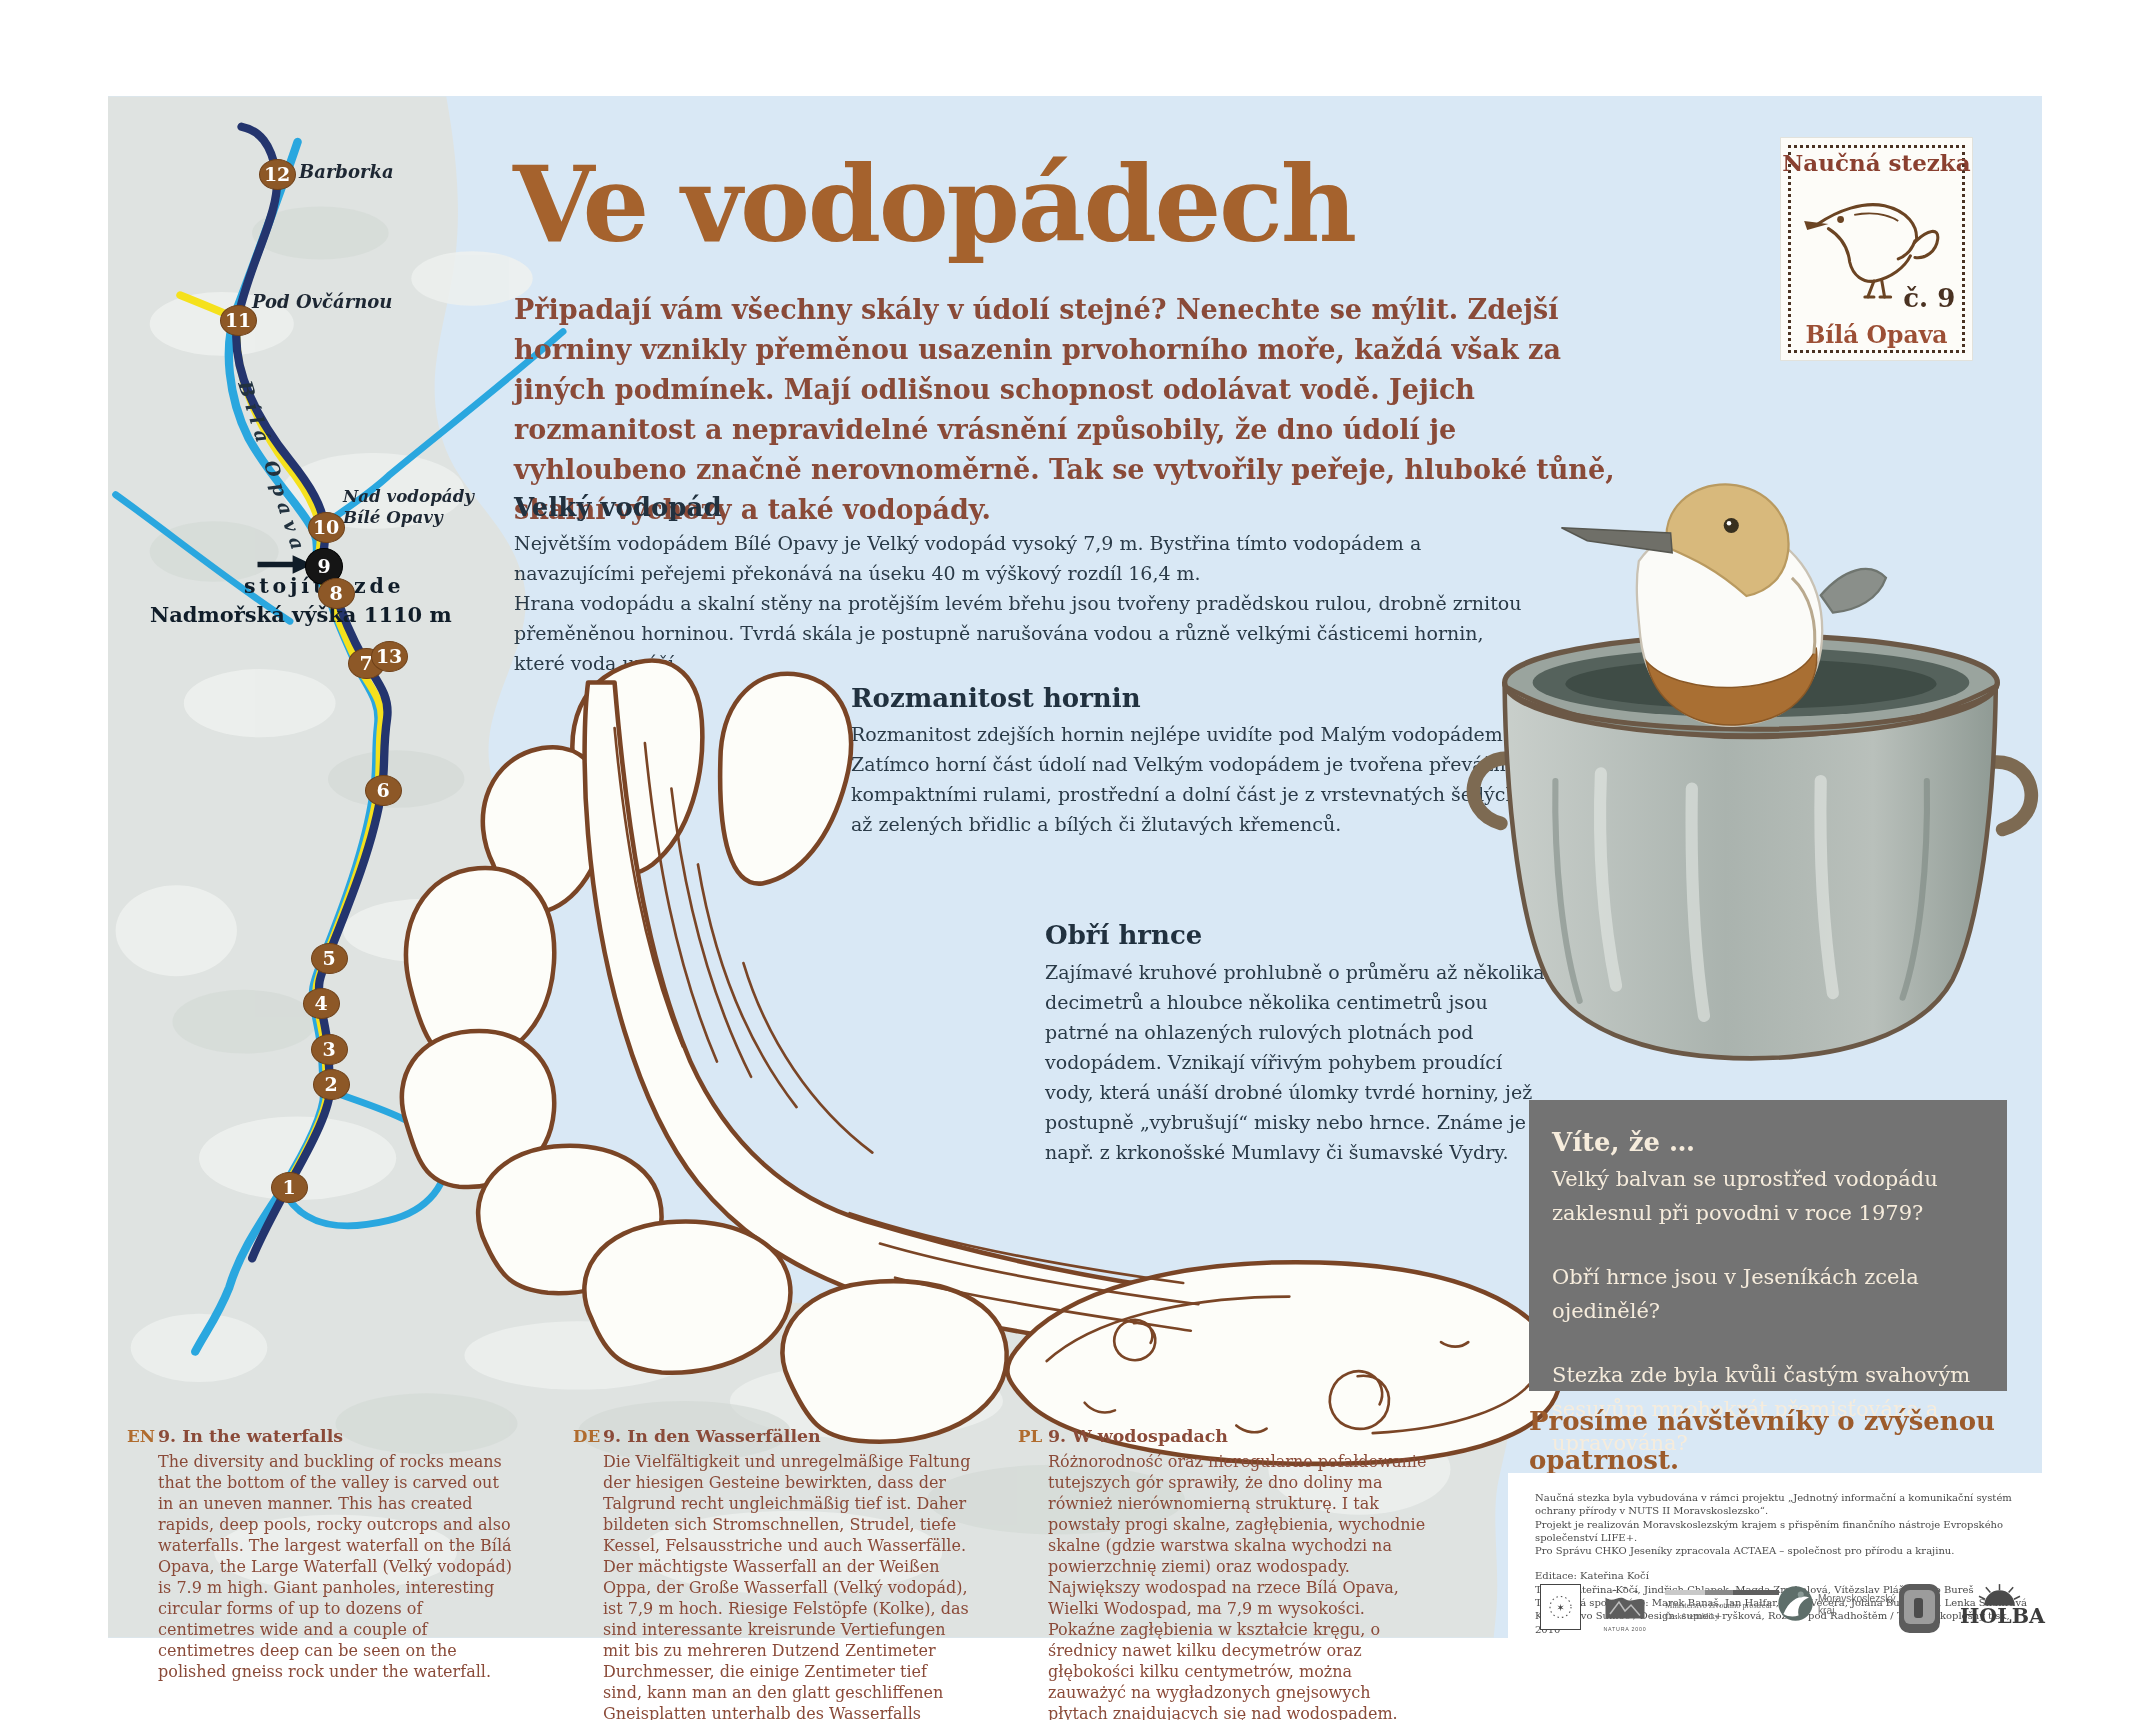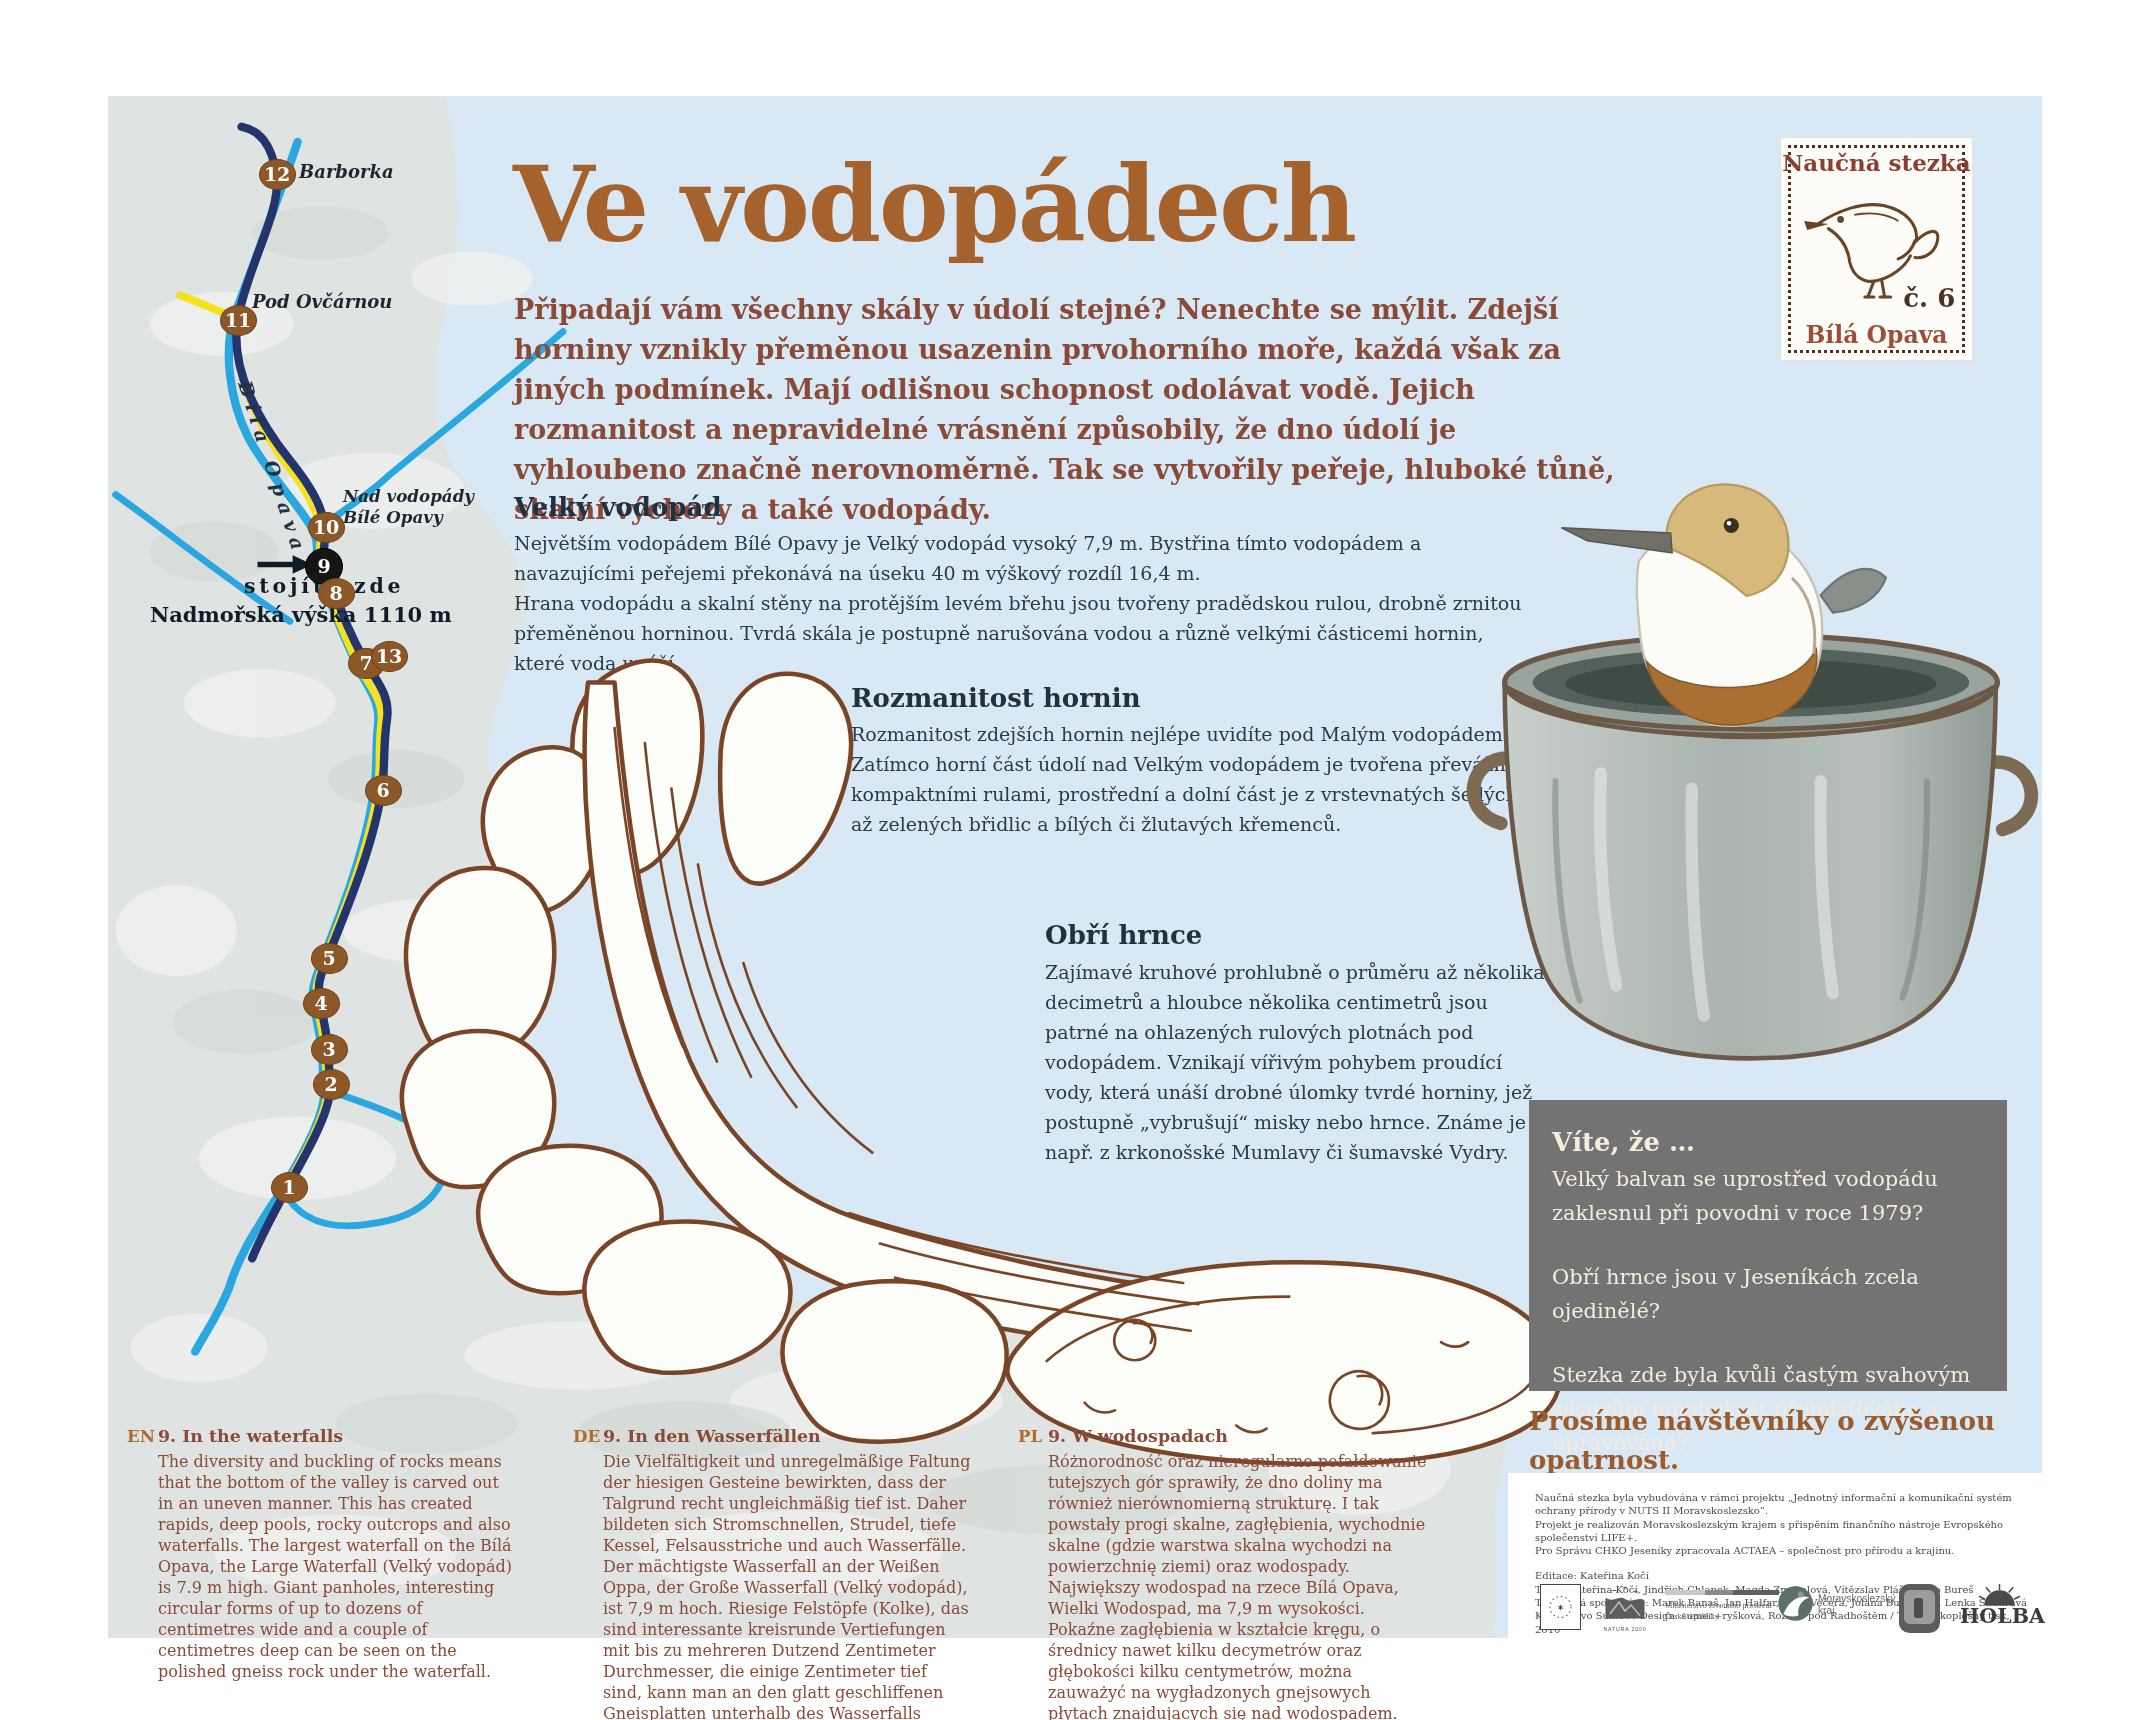--- a/index.html
+++ b/index.html
@@ -198,21 +198,21 @@
       <path d="M 22,62 C 48,44 82,32 110,38 C 140,45 154,64 152,84 C 166,70 182,66 180,82 C 178,98 164,108 150,106"></path>
       <path d="M 36,68 C 52,78 62,94 64,112 C 68,130 82,140 98,137 C 118,133 136,120 144,104"></path>
       <path d="M 150,84 C 146,96 138,104 128,108"></path>
       <path d="M 96,137 L 88,158 M 106,135 L 110,158"></path>
       <path d="M 84,158 L 96,158 M 104,158 L 118,158"></path>
     </g>
     <polygon points="4,58 36,62 8,70" fill="#6b4423"></polygon>
     <circle cx="52" cy="56" r="4.5" fill="#6b4423"></circle>
     <path d="M 70,50 C 90,46 112,48 128,58" fill="none" stroke="#6b4423" stroke-width="2.5"></path>
   </svg>
-  <div id="stamp-num">č. 6</div>
+  <div id="stamp-num">č. 9</div>
   <div id="stamp-bottom">Bílá Opava</div>
 </div>
 
 <svg class="abs" style="left:364px;top:637px" width="1229" height="834" viewBox="0 0 1620 1100">
   <g fill="#fdfdf9" stroke="#7a4526" stroke-width="6" stroke-linecap="round" stroke-linejoin="round">
     <path d="M 300,240 C 255,150 270,70 340,40 C 400,15 440,45 445,110 C 450,180 430,260 380,300 C 340,330 320,300 300,240 Z"></path>
     <path d="M 470,150 C 475,85 515,40 575,50 C 630,60 655,115 635,190 C 615,265 575,315 525,325 C 485,330 465,270 470,150 Z"></path>
     <path d="M 170,300 C 140,240 160,170 220,150 C 280,132 322,170 317,240 C 312,310 272,360 222,365 C 187,368 185,340 170,300 Z"></path>
     <path d="M 60,460 C 40,380 80,310 150,305 C 215,300 255,350 250,430 C 245,505 200,560 135,560 C 90,560 75,520 60,460 Z"></path>
     <path d="M 55,640 C 35,580 70,525 140,520 C 210,515 255,560 250,625 C 245,690 190,730 125,725 C 80,720 70,690 55,640 Z"></path>

